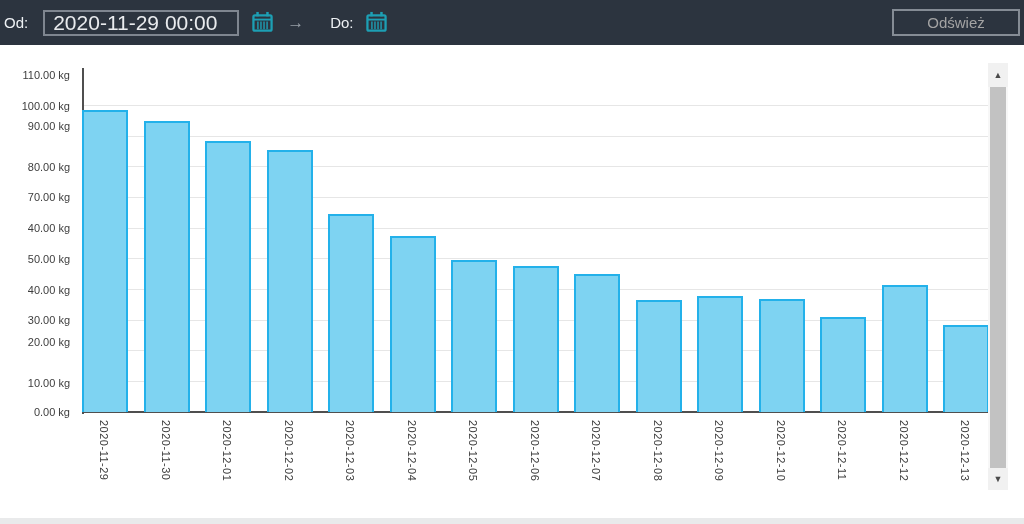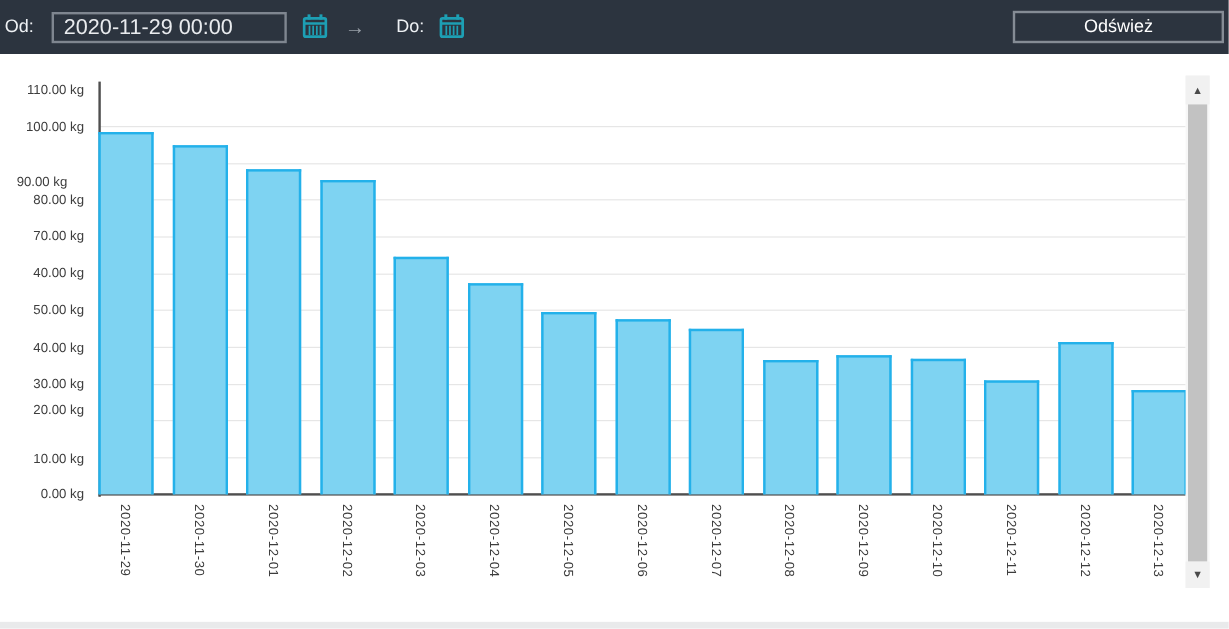--- a/index.html
+++ b/index.html
@@ -13,33 +13,33 @@
   body{font-family:"Liberation Sans",sans-serif;background:#ffffff;}
 
   
   .toolbar{
     height:45px;background:var(--header-bg);
     display:flex;align-items:center;padding:0 4px;
   }
   .tlabel{color:#eef1f4;font-size:15px;flex:0 0 auto;}
   .date-input{
     width:196px;height:26px;background:transparent;
-    border:2px solid #7f8690;color:#e9ebee;font-size:18px;
+    border:2px solid #7f8690;color:#e9ebee;font-size:21px;
     padding:0 8px;font-family:"Liberation Sans",sans-serif;outline:none;
   }
   .cal-btn{
     width:22px;height:22px;margin-left:12px;background:none;border:none;
     cursor:pointer;display:flex;align-items:center;justify-content:center;flex:0 0 auto;
   }
   .arrow-glyph{color:#99a0a8;font-size:17px;margin-left:14px;flex:0 0 auto;}
   .to-label{margin-left:26px;margin-right:0;}
   .from-label{margin-right:15px;}
   .refresh-btn{
-    margin-left:auto;width:176px;height:27px;background:transparent;
-    border:2px solid #858c95;color:#ffffff;font-size:15px;
+    margin-left:auto;width:128px;height:27px;background:transparent;
+    border:2px solid #858c95;color:#a3a3a3;font-size:15px;
     font-family:"Liberation Sans",sans-serif;cursor:pointer;
   }
 
   
   .panel{position:relative;height:473px;background:#ffffff;}
   #chart{position:absolute;inset:0;}
   .gridline{position:absolute;height:1px;background:#e6e6e6;}
   .y-axis{position:absolute;width:2px;background:#4f4f4f;}
   .x-axis{position:absolute;height:2px;background:#4f4f4f;}
   .ytick{
@@ -130,21 +130,21 @@
       <div class="ytick" style="top: 239px;">40.00 kg</div>
       <div class="gridline" style="left: 83px; width: 905px; top: 213.25px;"></div>
       <div class="ytick" style="top: 207.75px; text-align: right;">50.00 kg</div>
       <div class="gridline" style="left: 83px; width: 905px; top: 182.6px;"></div>
       <div class="ytick" style="top: 177.1px;">40.00 kg</div>
       <div class="gridline" style="left: 83px; width: 905px; top: 151.95px;"></div>
       <div class="ytick" style="top: 146.45px;">70.00 kg</div>
       <div class="gridline" style="left: 83px; width: 905px; top: 121.3px;"></div>
       <div class="ytick" style="top: 115.8px;">80.00 kg</div>
       <div class="gridline" style="left: 83px; width: 905px; top: 90.65px;"></div>
-      <div class="ytick" style="top: 101px; text-align: center;">90.00 kg</div>
+      <div class="ytick" style="top: 75px;">90.00 kg</div>
       <div class="gridline" style="left: 83px; width: 905px; top: 60px;"></div>
       <div class="ytick" style="top: 54.5px;">100.00 kg</div>
       <div class="ytick" style="top: 23.85px;">110.00 kg</div>
       <div class="y-axis" style="left: 82px; top: 23px; height: 346px;"></div>
       <div class="x-axis" style="left: 82px; width: 906px; top: 366px;"></div>
       <div class="bar" style="left: 82px; width: 46px; top: 65px; height: 302px;"></div>
       <div class="xtick" style="left: 98px; top: 375px;">2020-11-29</div>
       <div class="bar" style="left: 143.5px; width: 46px; top: 76px; height: 291px;"></div>
       <div class="xtick" style="left: 159.5px; top: 375px;">2020-11-30</div>
       <div class="bar" style="left: 205px; width: 46px; top: 96px; height: 271px;"></div>

